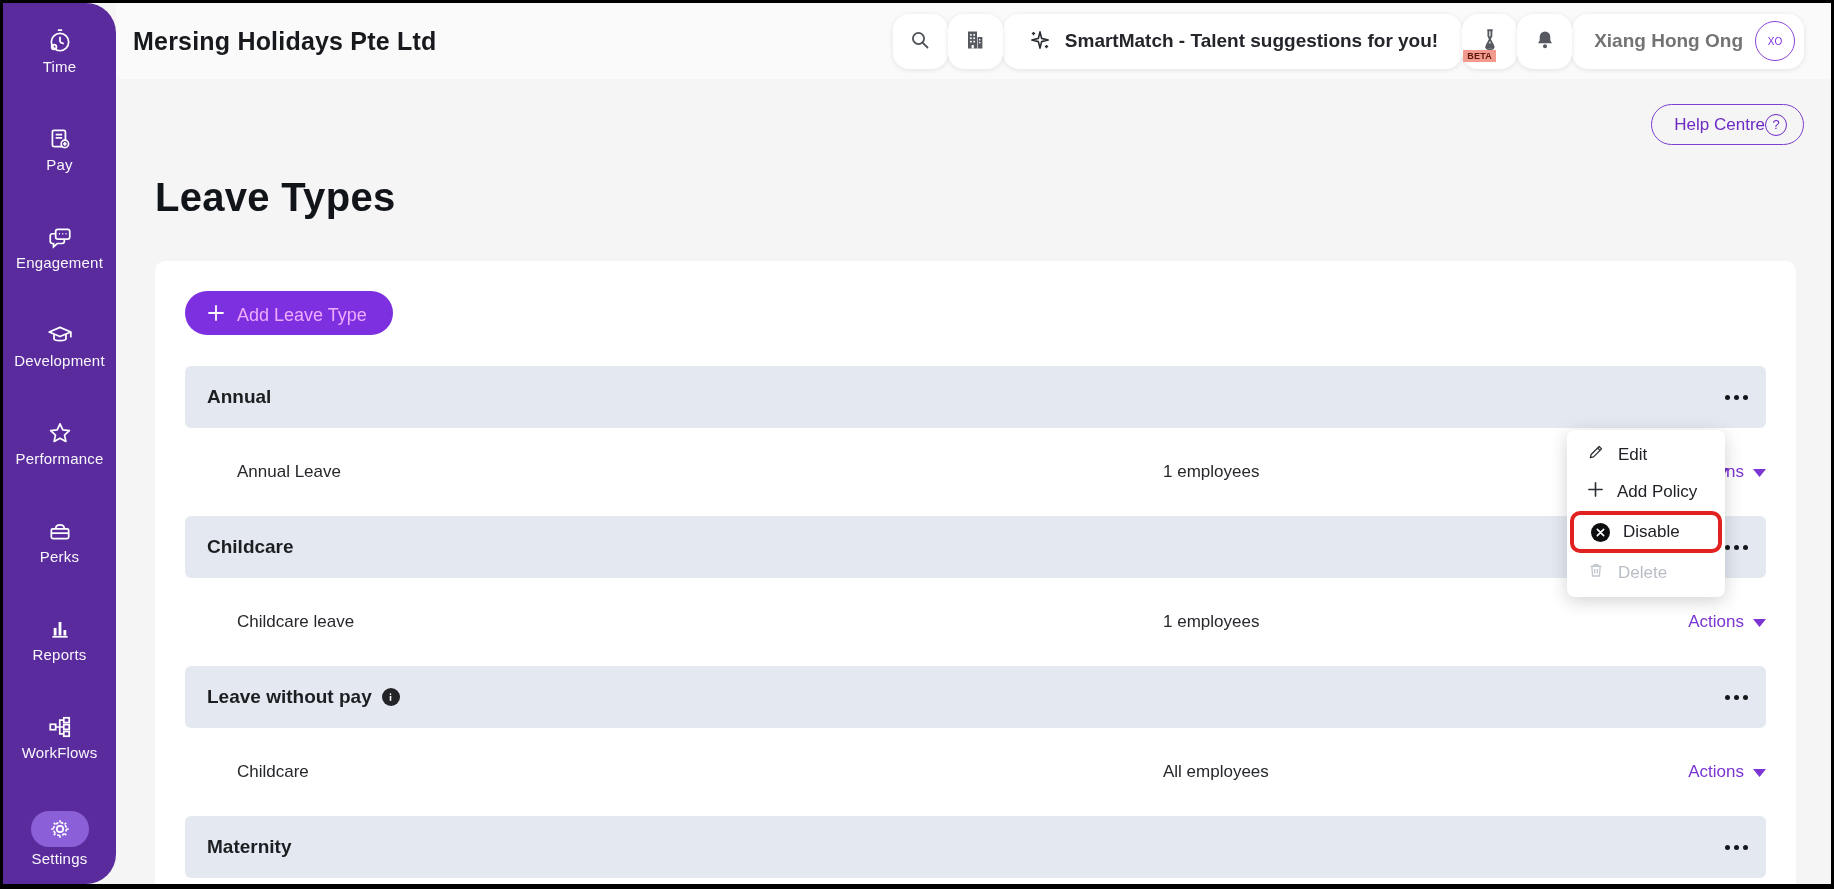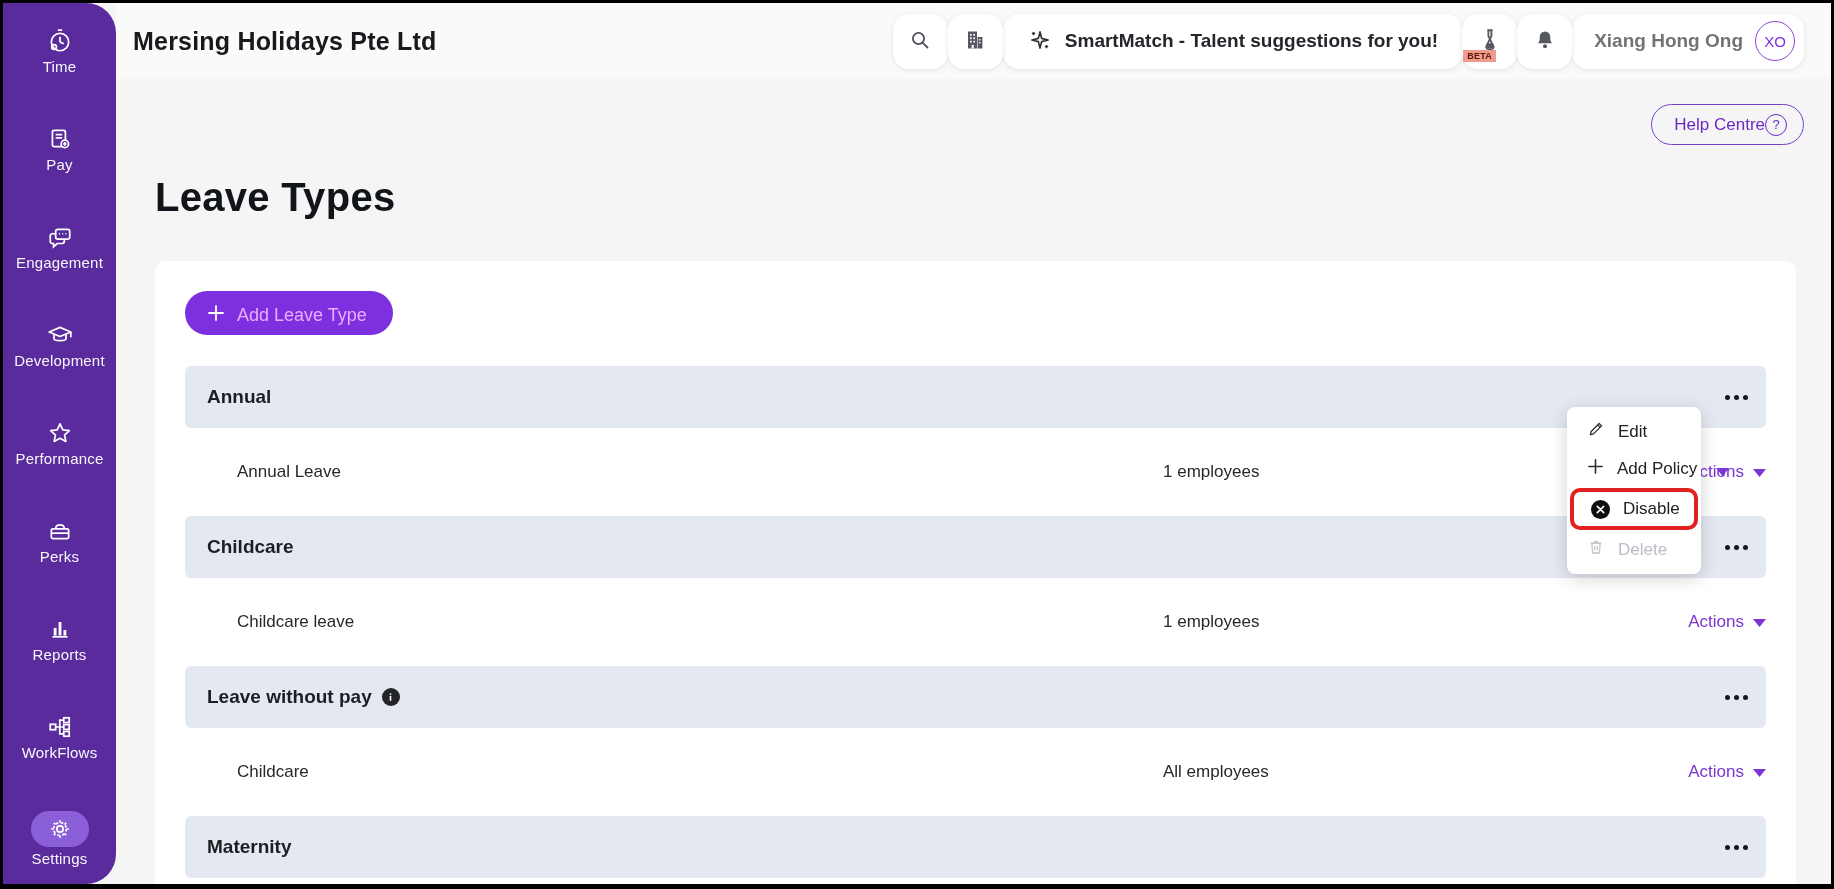--- a/index.html
+++ b/index.html
@@ -57,21 +57,21 @@
   .smartmatch { padding:0 24px; gap:12px; }
   .smartmatch .sm-label { font-size:19px; font-weight:700; color:#24262b; }
   .beta-badge {
     position:absolute; right:21px; bottom:7px; background:#f29a8e; color:#5d180e;
     font-size:9px; font-weight:700; padding:1px 4px; border-radius:0; letter-spacing:.3px;
   }
   .user-pill { padding:0 9px 0 22px; gap:12px; }
   .user-pill .u-name { font-size:19px; font-weight:700; color:#737373; }
   .avatar {
     width:40px; height:40px; border-radius:50%; border:1.5px solid #8b45d6;
-    color:#7d2ee0; font-size:15px; font-weight:500;
+    color:#7d2ee0; font-size:10px; font-weight:500;
     display:flex; align-items:center; justify-content:center; background:#fff;
   }
 
   
   .help-centre {
     position:absolute; top:101px; right:27px; height:41px; padding:0 16px 0 22px;
     border:1px solid #7b3fd0; border-radius:21px; background:transparent;
     display:flex; align-items:center; cursor:pointer; color:#6d2bc4; z-index:10;
   }
   .help-centre .hc-label { font-size:17px; color:#6d2bc4; }
@@ -111,21 +111,21 @@
     position:absolute; right:0; display:flex; align-items:center; gap:9px;
     color:#7a35d2; font-size:17px; cursor:pointer;
   }
   .info-dot {
     width:18px; height:18px; border-radius:50%; background:#222428; margin-left:10px;
     display:inline-flex; align-items:center; justify-content:center;
   }
 
   
   .context-menu {
-    position:absolute; left:1564px; top:404px; width:134px;
+    position:absolute; left:1564px; top:427px; width:158px;
     background:#fff; border-radius:8px; box-shadow:0 4px 18px rgba(0,0,0,.18);
     padding:6px 0; z-index:20;
   }
   .menu-item {
     height:37px; display:flex; align-items:center; gap:13px; padding-left:20px;
     font-size:17px; color:#202227; cursor:pointer;
   }
   .menu-item.highlighted {
     border:4px solid #e0211f; border-radius:10px; margin:1px 3px; height:42px; padding-left:17px;
   }

